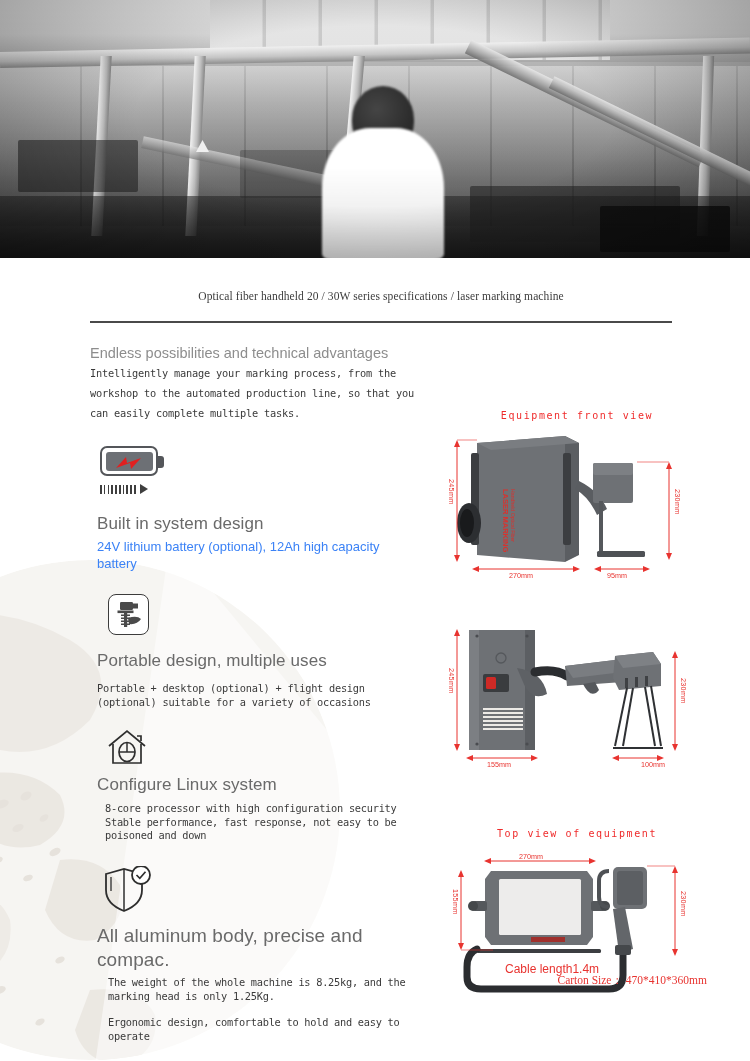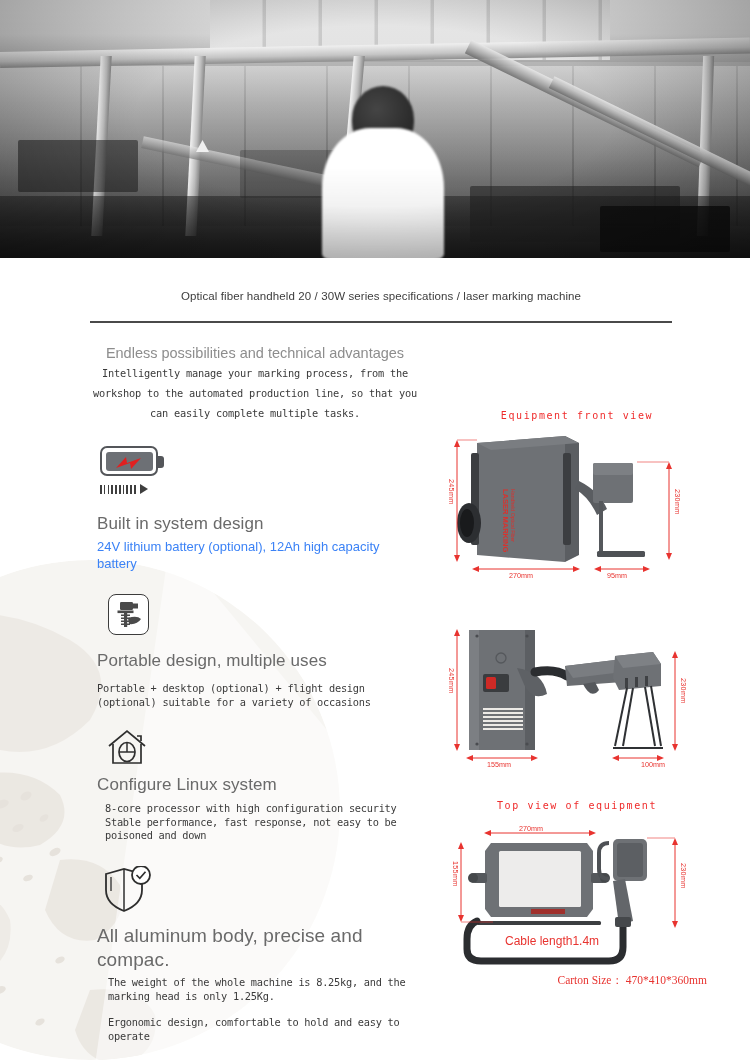--- a/index.html
+++ b/index.html
@@ -109,20 +109,21 @@
   .title-row {
     position: absolute;
     left: 90px; top: 290px; width: 582px;
     text-align: center;
   }
   .title-text {
     font-size: 11.5px;
     color: #3c3c3c;
     letter-spacing: .1px;
     white-space: nowrap;
+    font-family: Liberation Serif, serif;
   }
   .title-rule {
     position: absolute;
     left: 90px; top: 321px;
     width: 582px; height: 2px;
     background: #4a4a4a;
   }
 
   
   .watermark {
@@ -140,21 +141,20 @@
     width: 430px;
   }
   .intro {
     position: absolute; left: 90px; top: 8px; width: 330px;
   }
   .intro-head {
     font-size: 14.5px;
     color: #8d8d8d;
     line-height: 19px;
     font-weight: 400;
-    text-align: center;
   }
   .intro-head .run {
     font-family: "DejaVu Sans Mono", monospace;
     font-size: 10.3px;
     color: #3a3a3a;
     letter-spacing: -.2px;
   }
   .mono {
     font-family: "DejaVu Sans Mono", monospace;
     font-size: 10.3px;
@@ -515,21 +515,21 @@
         <path d="M210 135 L217 138 L210 141 Z" fill="#e8332f" stroke="none"></path>
       </g>
     </svg>
     <div class="dim vert" style="left:0px; top:48px;">245mm</div>
     <div class="dim" style="left:40px; top:140px;">155mm</div>
     <div class="dim vert" style="left:232px; top:58px;">230mm</div>
     <div class="dim" style="left:194px; top:140px;">100mm</div>
   </div>
 </div>
 
-<div class="draw-block" style="top:800px;">
+<div class="draw-block" style="top:828px;">
   <div class="draw-title">Top view of equipment</div>
   <div style="position:relative; width:260px; height:160px; margin-top:10px;">
     <svg width="260" height="160" viewBox="0 0 260 160">
 
       <path d="M38 30 L44 22 L140 22 L146 30 L146 88 L140 96 L44 96 L38 88 Z" fill="#6e7175"></path>
       <rect x="52" y="30" width="82" height="56" rx="1.5" fill="#edeceb"></rect>
       <rect x="84" y="88" width="34" height="5" fill="#a0302c"></rect>
 
       <rect x="26" y="52" width="14" height="10" rx="2" fill="#55585c"></rect>
       <rect x="144" y="52" width="14" height="10" rx="2" fill="#55585c"></rect>

